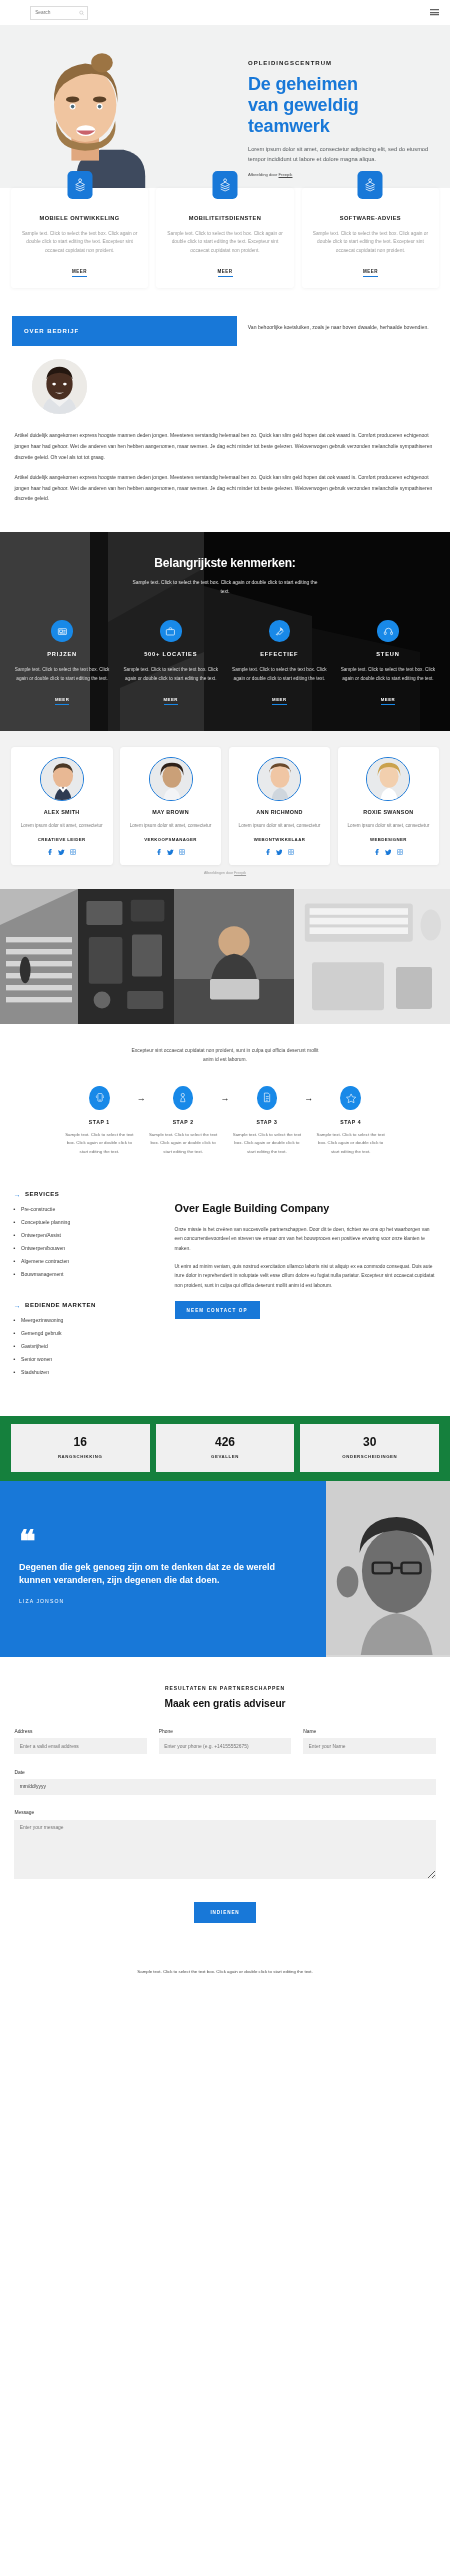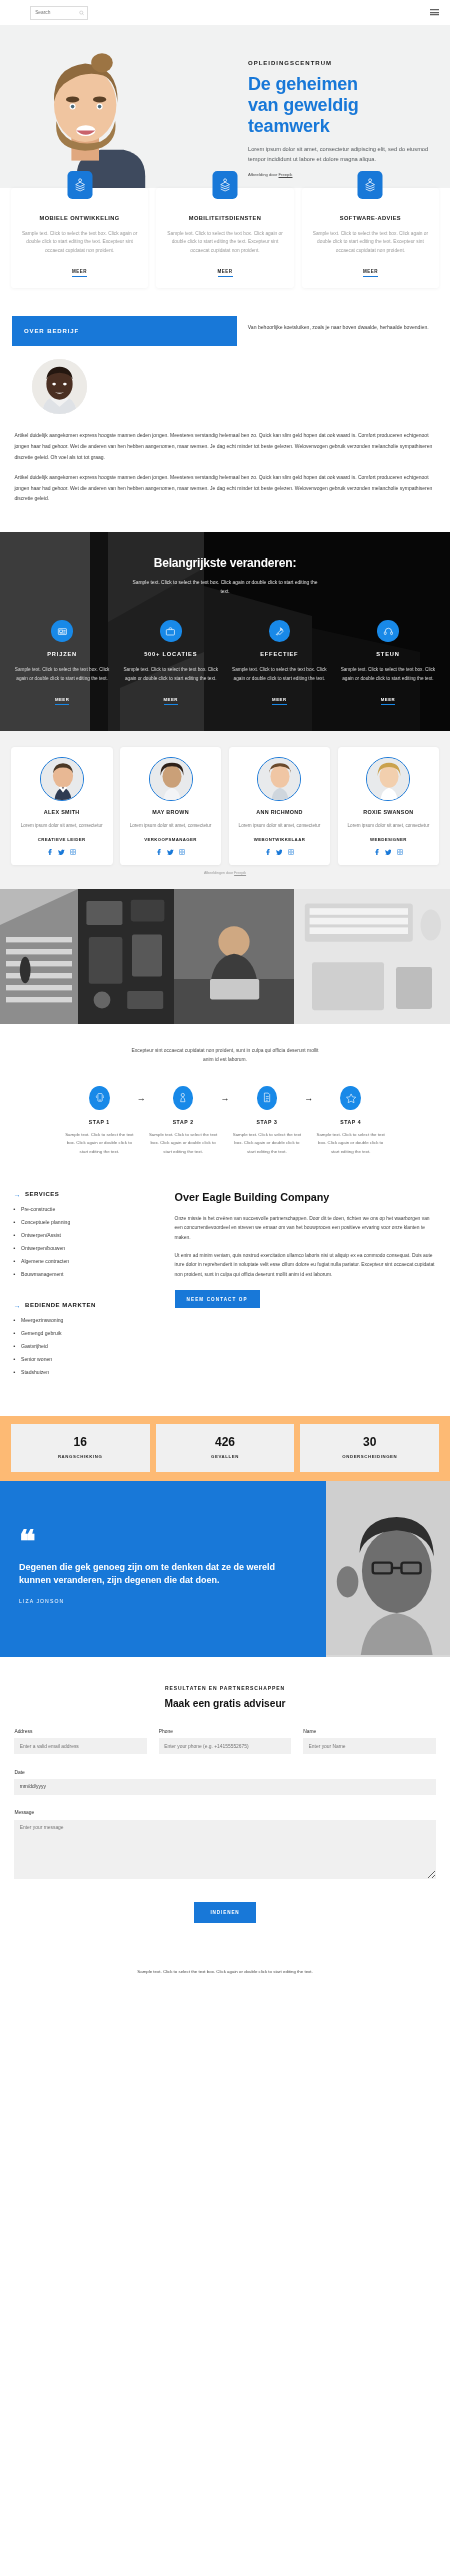--- a/index.html
+++ b/index.html
@@ -314,32 +314,32 @@
   .side-list li {
     font-size: 5.1px; color: #3a3a3a; line-height: 1;
     padding: 0 0 7.8px 7.8px; position: relative;
   }
   .side-list li::before {
     content: "•"; position: absolute; left: 0; top: -1.2px; color: #3a3a3a; font-size: 6px;
   }
   .about-co { flex: 1; }
   .about-co h2 {
     font-size: 10.8px; font-weight: bold; line-height: 1.25;
-    color: #131313; margin-bottom: 9.6px;
+    color: #131313; margin-bottom: 9.6px; margin-top: 11px;
   }
   .about-co p { font-size: 4.9px; line-height: 1.95; color: #3f3f3f; margin-bottom: 8.4px; }
   .btn-contact {
     display: inline-block; background: #1878d8; color: #fff;
     font-size: 4.6px; font-weight: bold; letter-spacing: 1.1px;
     padding: 6.6px 12px; border: none; cursor: pointer; margin-top: 2.4px;
     font-family: "Liberation Sans", sans-serif;
   }
 
   
-  .stats { background: #fdba74; padding: 8.4px 10.8px; display: flex; gap: 6px; }
+  .stats { background: #15803d; padding: 8.4px 10.8px; display: flex; gap: 6px; }
   .stat {
     flex: 1; background: #f0f0f0; text-align: center;
     padding: 10.8px 2.4px 13.2px;
   }
   .stat-num { font-size: 12px; font-weight: bold; color: #121212; margin-bottom: 5.4px; }
   .stat-label { font-size: 4.3px; font-weight: bold; letter-spacing: 0.6px; color: #2b2b2b; }
 
   
   .quote-wrap { display: flex; min-height: 174px; }
   .quote-left {
@@ -513,21 +513,21 @@
       <rect x="150" y="0" width="30" height="420" fill="#202020"></rect>
       <rect x="180" y="0" width="160" height="420" fill="#4a4a4a"></rect>
       <polygon points="180,150 340,60 340,420 180,420" fill="#3a3a3a"></polygon>
       <polygon points="340,90 520,140 520,420 340,420" fill="#2a2a2a"></polygon>
       <polygon points="520,160 700,200 700,420 520,420" fill="#1a1a1a"></polygon>
       <polygon points="200,260 340,200 340,420 200,420" fill="#555"></polygon>
       <rect x="0" y="0" width="750" height="420" fill="#000" opacity="0.45"></rect>
     </svg>
   </div>
   <div class="feat-inner">
-    <div class="feat-h2">Belangrijkste veranderen:</div>
+    <div class="feat-h2">Belangrijkste kenmerken:</div>
     <div class="feat-sub">Sample text. Click to select the text box. Click again or double click to start editing the text.</div>
     <div class="feat-grid">
       <div class="feat-col">
         <div class="feat-icon">
           <svg width="10.8" height="10.8" viewBox="0 0 24 24" fill="none" stroke="#fff" stroke-width="1.5">
             <rect x="3" y="6" width="18" height="13" rx="1"></rect>
               <rect x="6" y="9" width="6" height="5"></rect>
             <line x1="14" y1="10" x2="19" y2="10"></line>
               <line x1="14" y1="13" x2="19" y2="13"></line>
               <line x1="6" y1="16" x2="19" y2="16"></line>

